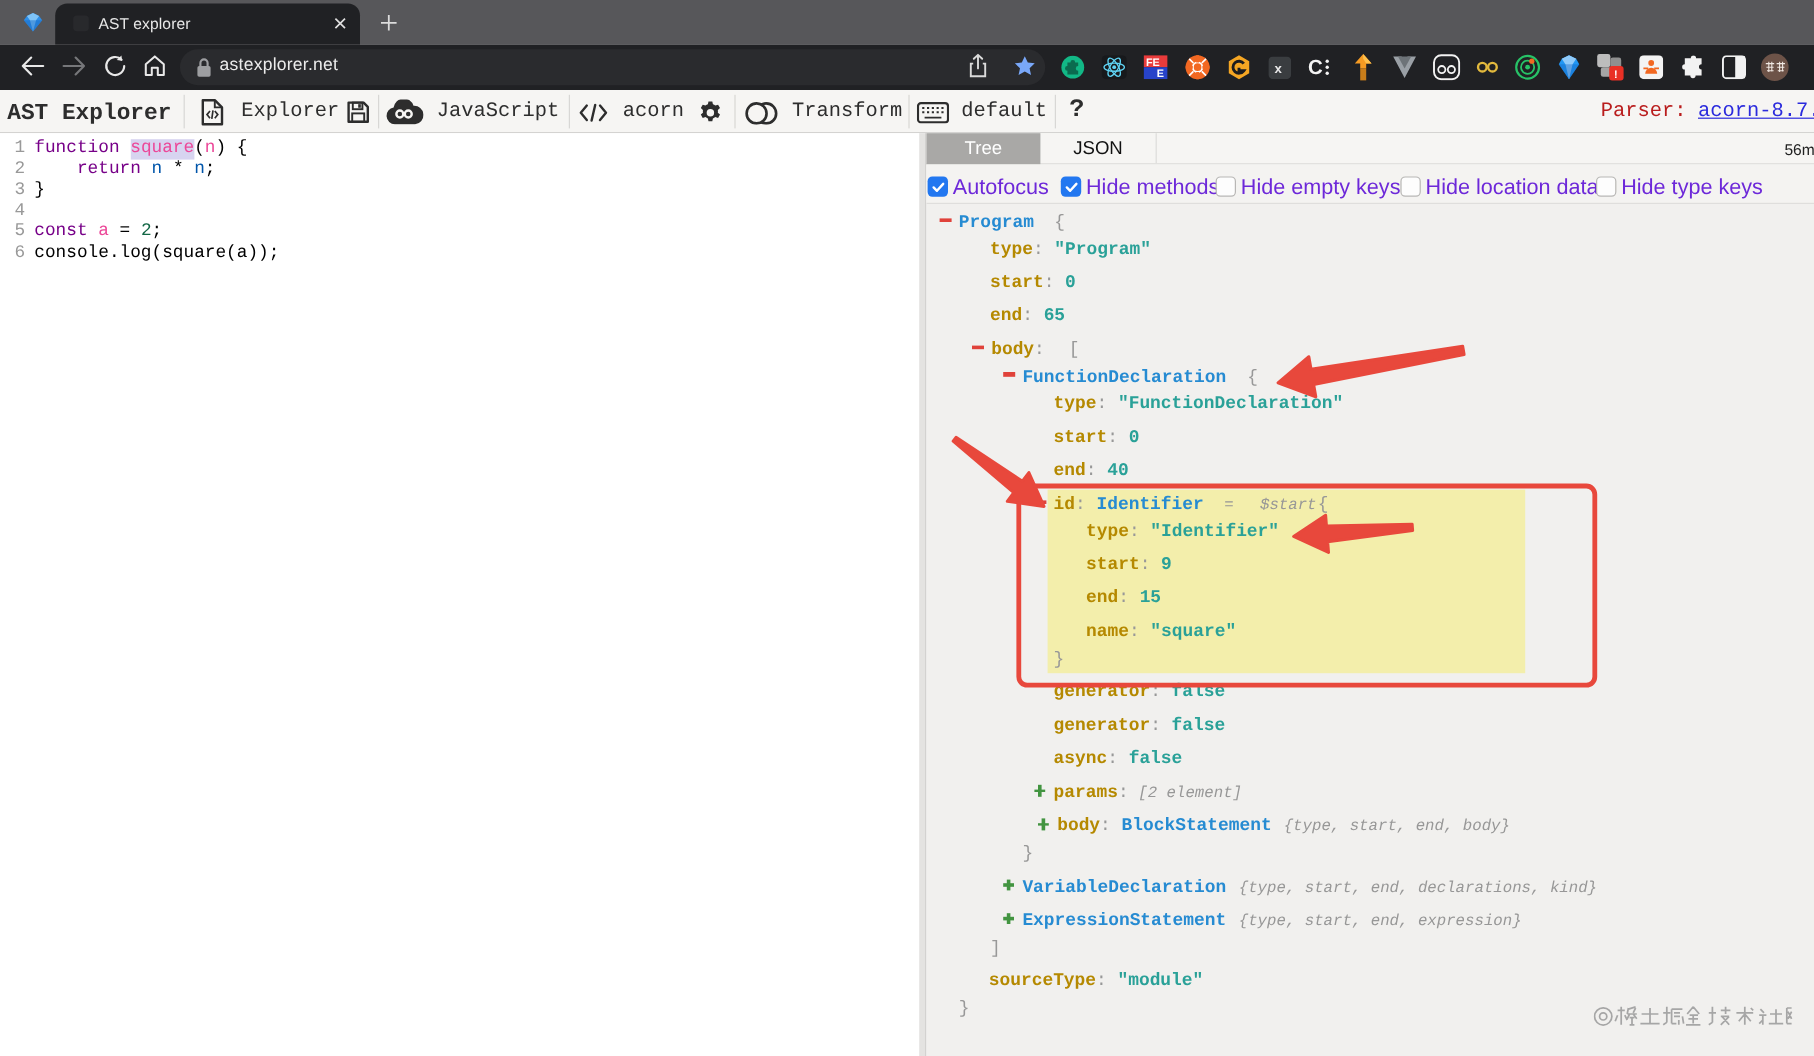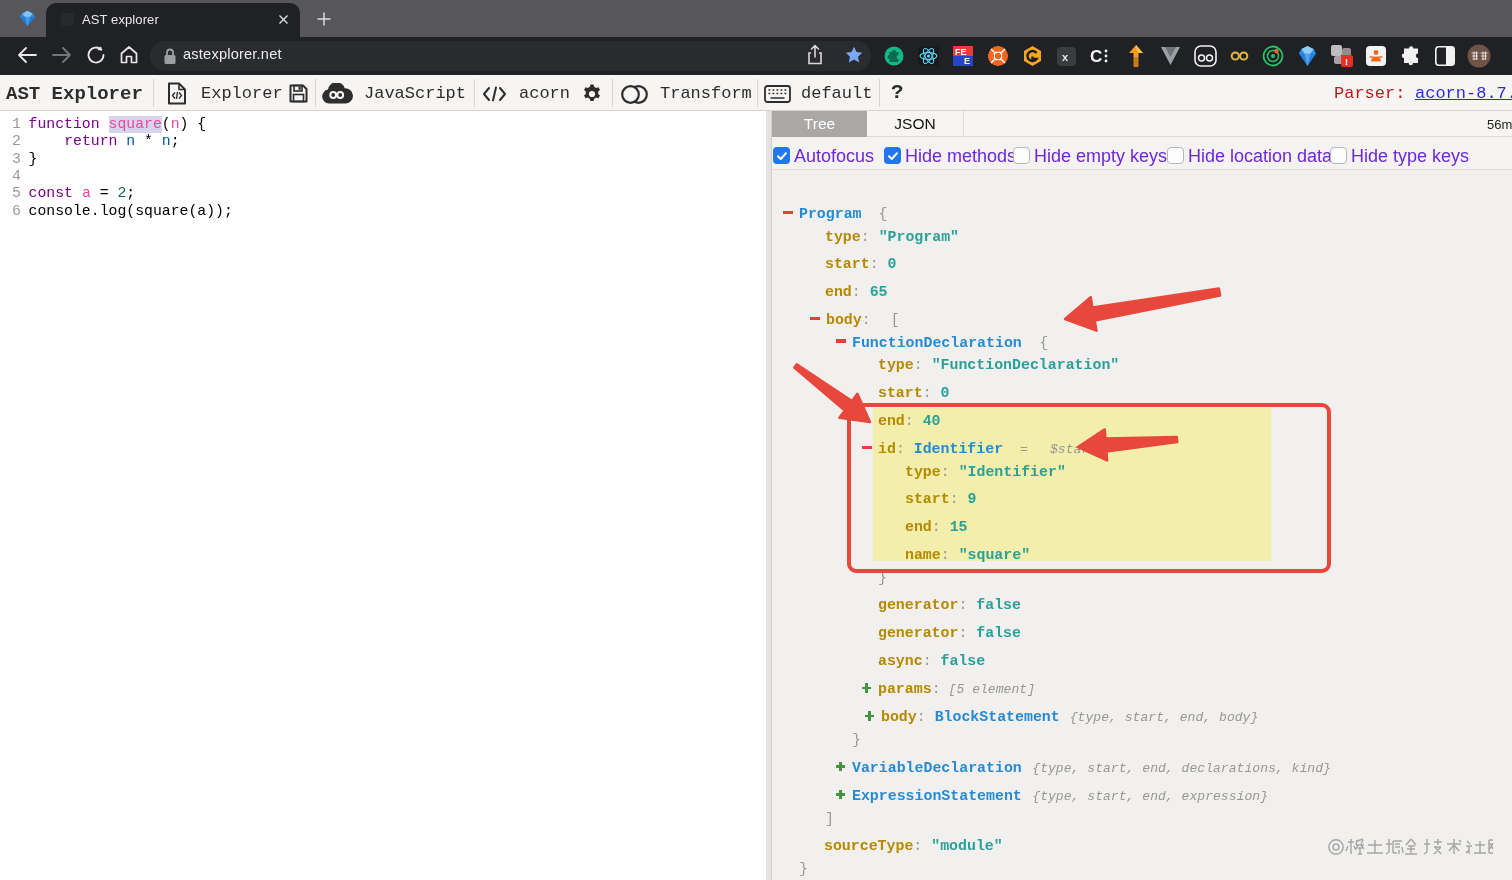--- a/index.html
+++ b/index.html
@@ -27,21 +27,21 @@
   #divider { left:766px; top:111px; width:6px; height:769px; background:#e4e3e1; border-right:1px solid #cfcecc; }
   #rpane { left:772px; top:111px; width:740px; height:769px; background:#f1f0ee; }
   #rtabs { left:772px; top:111px; width:740px; height:26px; background:#f6f5f3; border-bottom:1px solid #dddcda; }
   #cbrow { left:772px; top:137px; width:740px; height:33px; background:#f4f3f1; border-bottom:1px solid #dfdedc; }
   .cbg { position:absolute; top:146px; height:18px; }
   .cbbox { position:absolute; top:1px; width:16.5px; height:16.5px; border-radius:4px; }
   .cbon { background:#2277f0; }
   .cboff { background:#fdfdfd; border:1.5px solid #b8b7b5; }
   .cblab { position:absolute; left:21px; top:-0.5px; font-size:18px; color:#6d28d9; white-space:nowrap; }
   
-  .trow { position:absolute; font-family:"Liberation Mono", monospace; font-size:14.9px; line-height:20px; font-weight:bold; white-space:pre;margin-top:28px; }
+  .trow { position:absolute; font-family:"Liberation Mono", monospace; font-size:14.9px; line-height:20px; font-weight:bold; white-space:pre; }
   .tname { color:#268bd2; }
   .tkey { color:#b58900; }
   .tval { color:#2aa198; }
   .tpun { color:#989898; font-weight:normal; }
   .tmeta { color:#979797; font-weight:normal; font-style:italic; font-size:13.1px; }
   .tgm { display:inline-block; width:10px; height:3.4px; background:#e0423a; vertical-align:3.8px; margin-right:6px; }
   .tgp { display:inline-block; position:relative; width:9px; height:11px; vertical-align:-0.5px; margin-right:7px; }
   .tgp::before { content:""; position:absolute; left:0; top:4px; width:9px; height:2.7px; background:#429440; }
   .tgp::after { content:""; position:absolute; left:3.2px; top:0.8px; width:2.7px; height:9.5px; background:#429440; }
 </style>
@@ -312,21 +312,21 @@
 <div class="trow" style="left:878px;top:383px"><span class="tkey">end</span><span class="tpun">:</span> <span class="tval">40</span></div>
 <div class="trow" style="left:862px;top:411px"><span class="tgm"></span><span class="tkey">id</span><span class="tpun">:</span> <span class="tname">Identifier</span><span class="tmeta" style="margin-left:17px">=</span><span class="tmeta" style="margin-left:22px">$start</span><span class="tpun" style="margin-left:1px">{</span></div>
 <div class="trow" style="left:905px;top:433.5px"><span class="tkey">type</span><span class="tpun">:</span> <span class="tval">"Identifier"</span></div>
 <div class="trow" style="left:905px;top:461px"><span class="tkey">start</span><span class="tpun">:</span> <span class="tval">9</span></div>
 <div class="trow" style="left:905px;top:489px"><span class="tkey">end</span><span class="tpun">:</span> <span class="tval">15</span></div>
 <div class="trow" style="left:905px;top:517px"><span class="tkey">name</span><span class="tpun">:</span> <span class="tval">"square"</span></div>
 <div class="trow" style="left:878px;top:540px"><span class="tpun">}</span></div>
 <div class="trow" style="left:878px;top:567px"><span class="tkey">generator</span><span class="tpun">:</span> <span class="tval">false</span></div>
 <div class="trow" style="left:878px;top:595px"><span class="tkey">generator</span><span class="tpun">:</span> <span class="tval">false</span></div>
 <div class="trow" style="left:878px;top:623px"><span class="tkey">async</span><span class="tpun">:</span> <span class="tval">false</span></div>
-<div class="trow" style="left:862px;top:651px"><span class="tgp"></span><span class="tkey">params</span><span class="tpun">:</span><span class="tmeta" style="margin-left:8px">[5 element]</span></div>
+<div class="trow" style="left:862px;top:651px"><span class="tgp"></span><span class="tkey">params</span><span class="tpun">:</span><span class="tmeta" style="margin-left:8px">[2 element]</span></div>
 <div class="trow" style="left:865px;top:679px"><span class="tgp"></span><span class="tkey">body</span><span class="tpun">:</span> <span class="tname">BlockStatement</span><span class="tmeta" style="margin-left:10px">{type, start, end, body}</span></div>
 <div class="trow" style="left:852px;top:702px"><span class="tpun">}</span></div>
 <div class="trow" style="left:836px;top:729.5px"><span class="tgp"></span><span class="tname">VariableDeclaration</span><span class="tmeta" style="margin-left:10.5px">{type, start, end, declarations, kind}</span></div>
 <div class="trow" style="left:836px;top:757.5px"><span class="tgp"></span><span class="tname">ExpressionStatement</span><span class="tmeta" style="margin-left:10.5px">{type, start, end, expression}</span></div>
 <div class="trow" style="left:825px;top:781px"><span class="tpun">]</span></div>
 <div class="trow" style="left:824px;top:807.5px"><span class="tkey">sourceType</span><span class="tpun">:</span> <span class="tval">"module"</span></div>
 <div class="trow" style="left:799px;top:831px"><span class="tpun">}</span></div>
 
 
 <div class="abs" style="left:847px;top:403px;width:484px;height:169.5px;border:4px solid #e8483c;border-radius:9px"></div>

